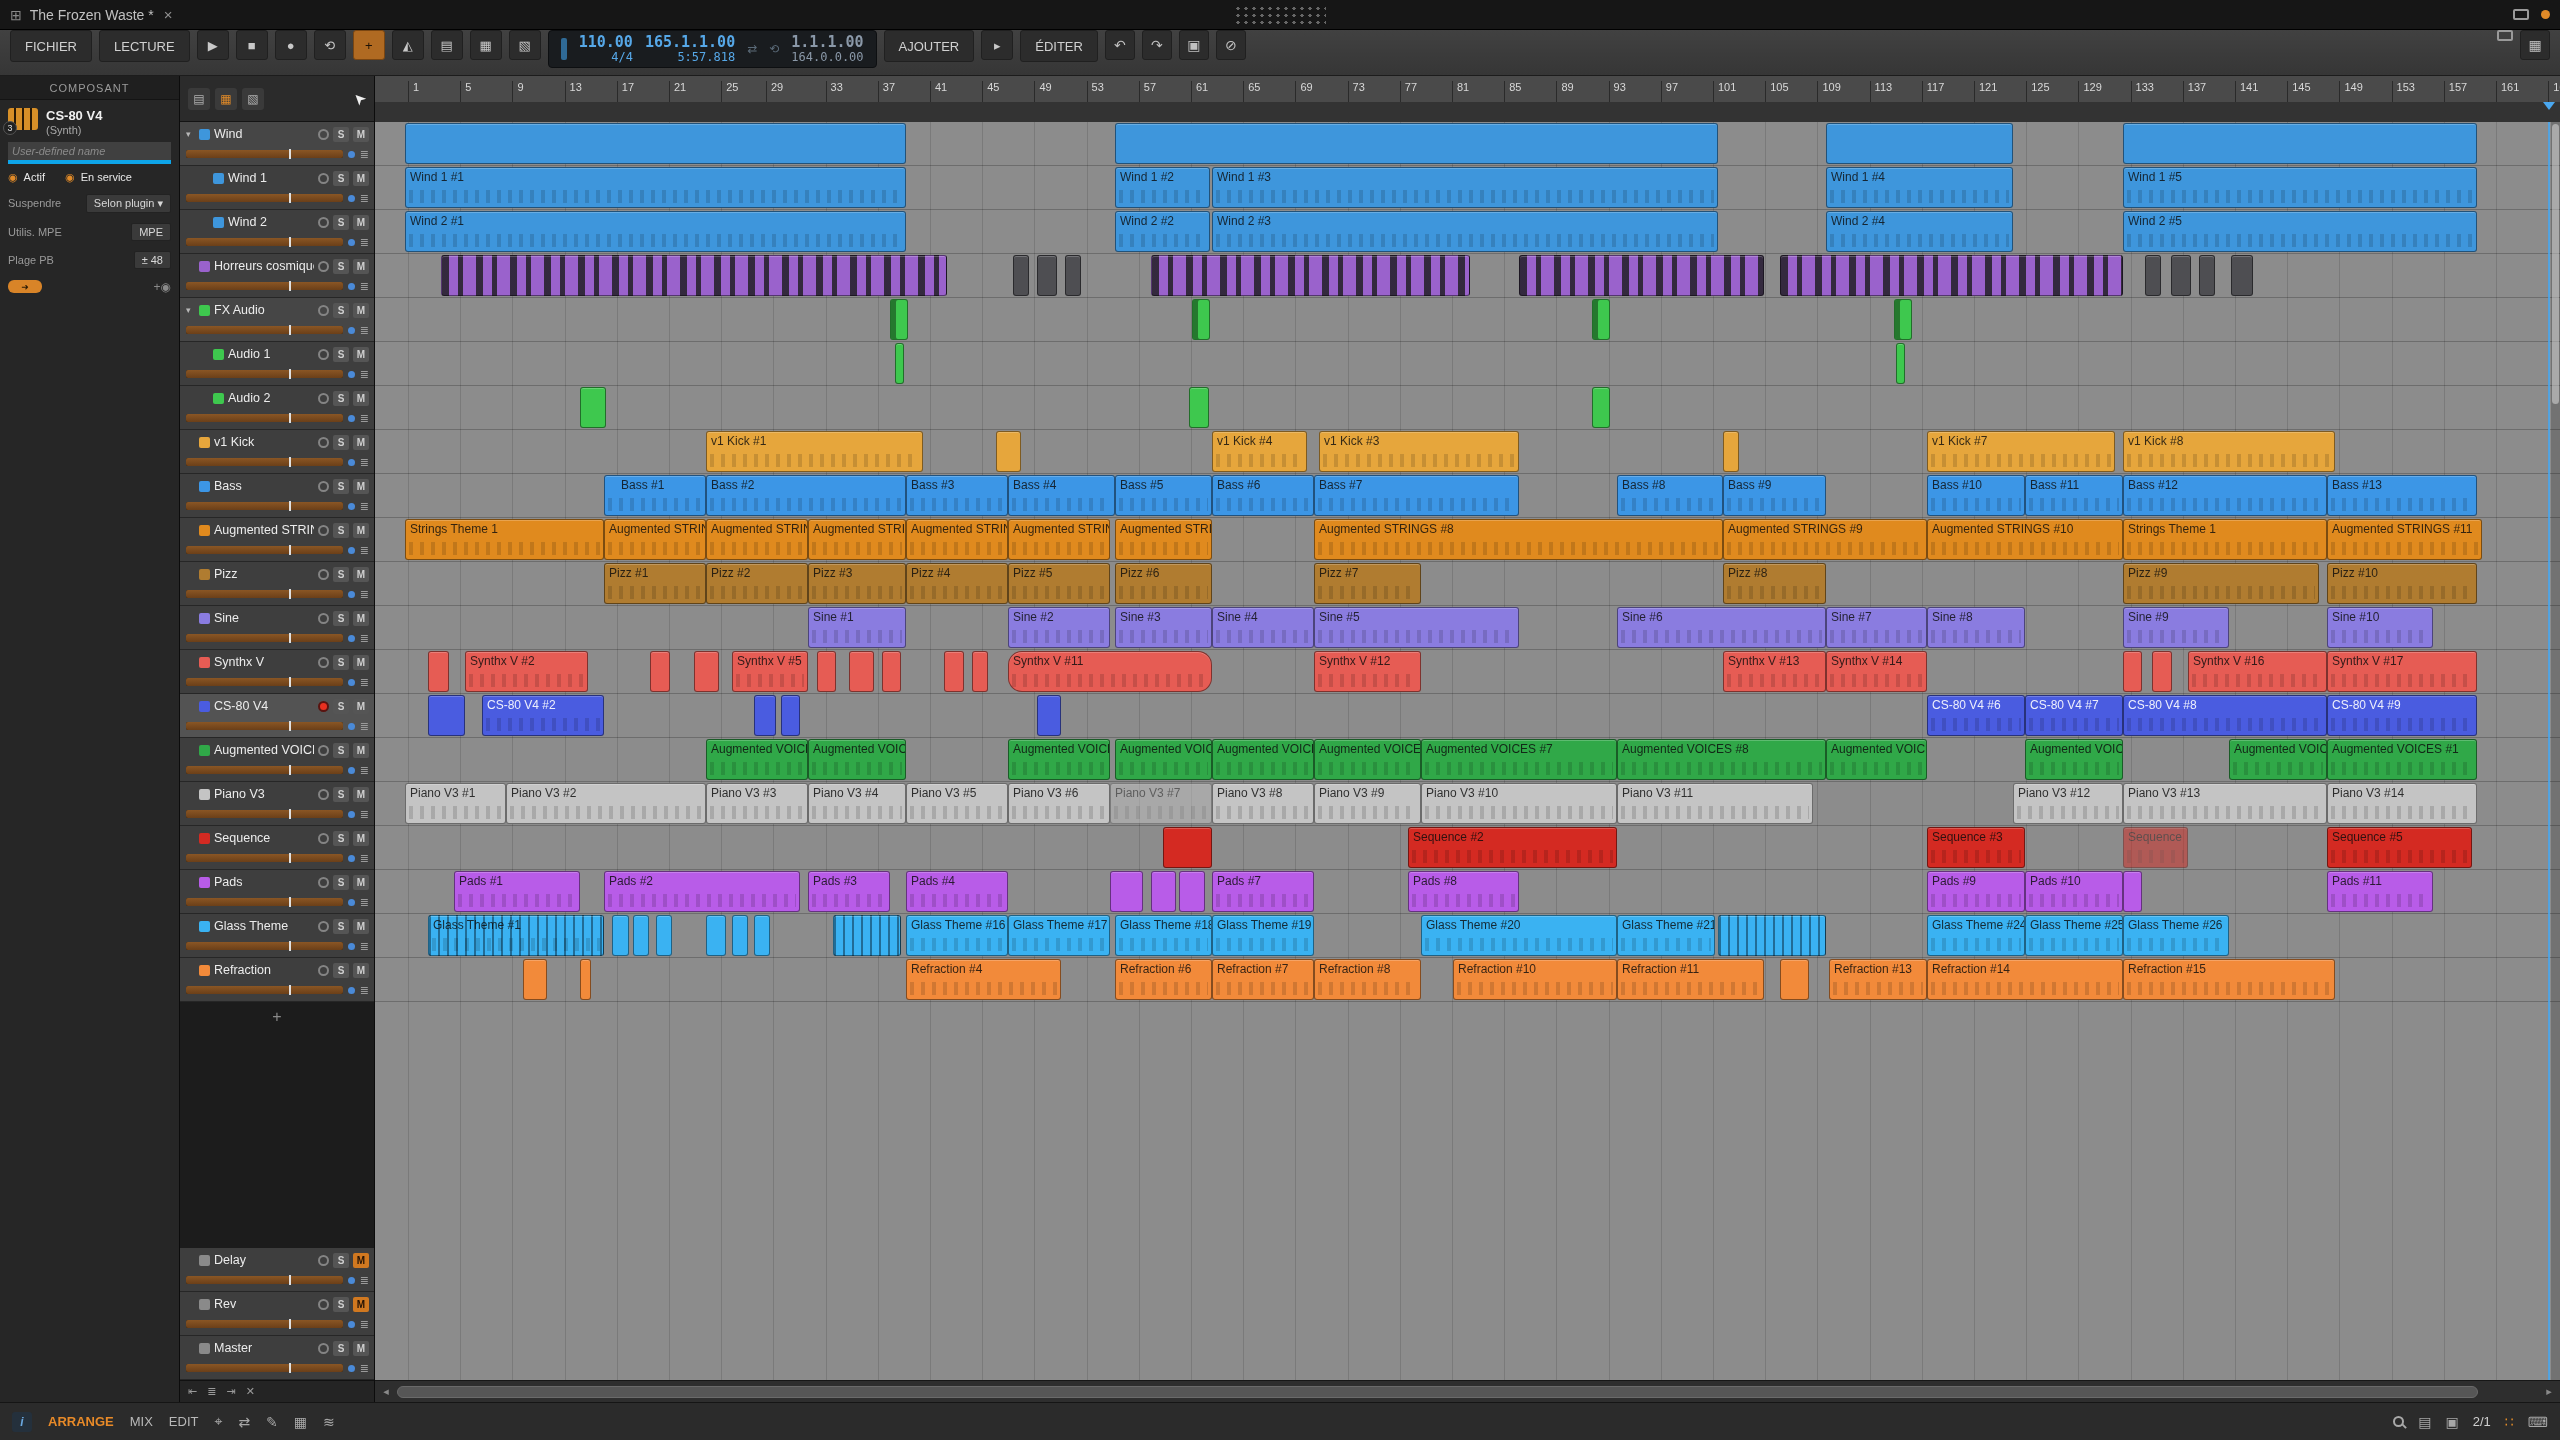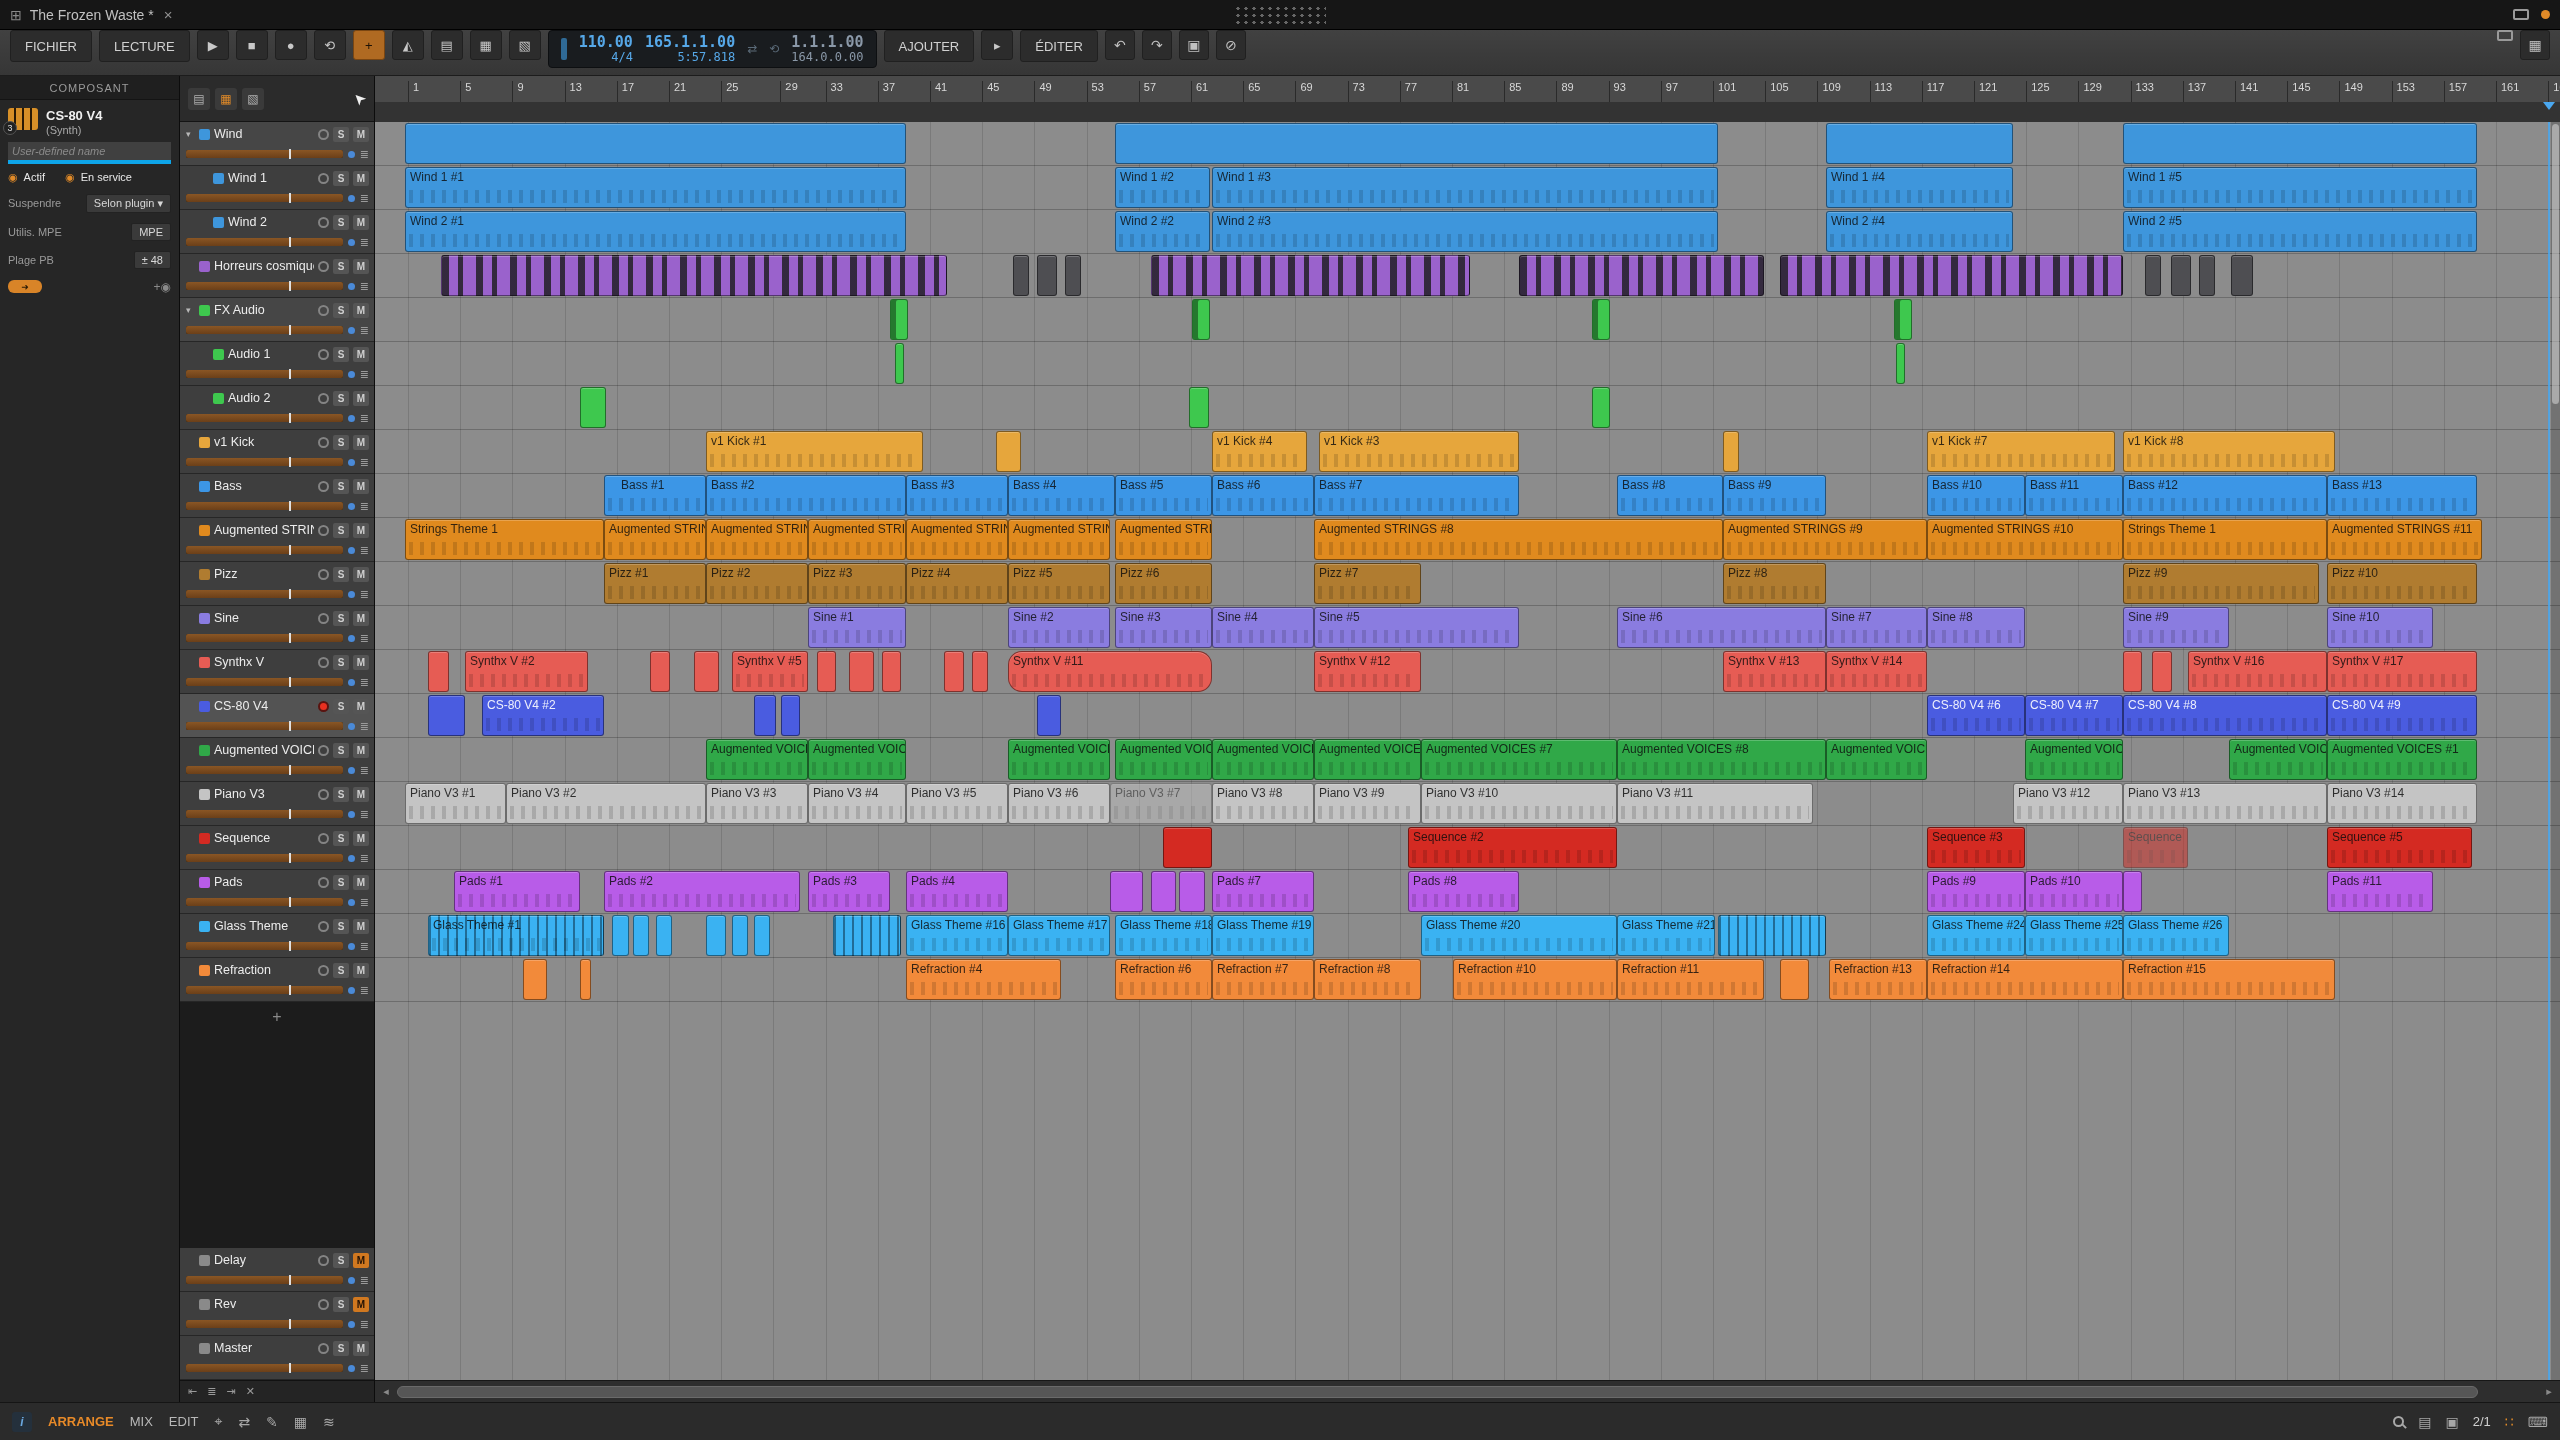--- a/index.html
+++ b/index.html
@@ -713,21 +713,21 @@
     <div class="arrcol">
       <div class="ruler">
         <div class="beats">
             <div class="rtick" style="left: 33px;">1</div>
             <div class="rtick" style="left: 85.2px;">5</div>
             <div class="rtick" style="left: 137.4px;">9</div>
             <div class="rtick" style="left: 189.6px;">13</div>
             <div class="rtick" style="left: 241.8px;">17</div>
             <div class="rtick" style="left: 294px;">21</div>
             <div class="rtick" style="left: 346.2px;">25</div>
-            <div class="rtick" style="left: 405px; font-family: Liberation Mono, monospace;">29</div>
+            <div class="rtick" style="left: 391px;">29</div>
             <div class="rtick" style="left: 450.6px;">33</div>
             <div class="rtick" style="left: 502.8px;">37</div>
             <div class="rtick" style="left: 555px;">41</div>
             <div class="rtick" style="left: 607.2px;">45</div>
             <div class="rtick" style="left: 659.4px;">49</div>
             <div class="rtick" style="left: 711.6px;">53</div>
             <div class="rtick" style="left: 763.8px;">57</div>
             <div class="rtick" style="left: 816px;">61</div>
             <div class="rtick" style="left: 868.2px;">65</div>
             <div class="rtick" style="left: 920.4px;">69</div>

